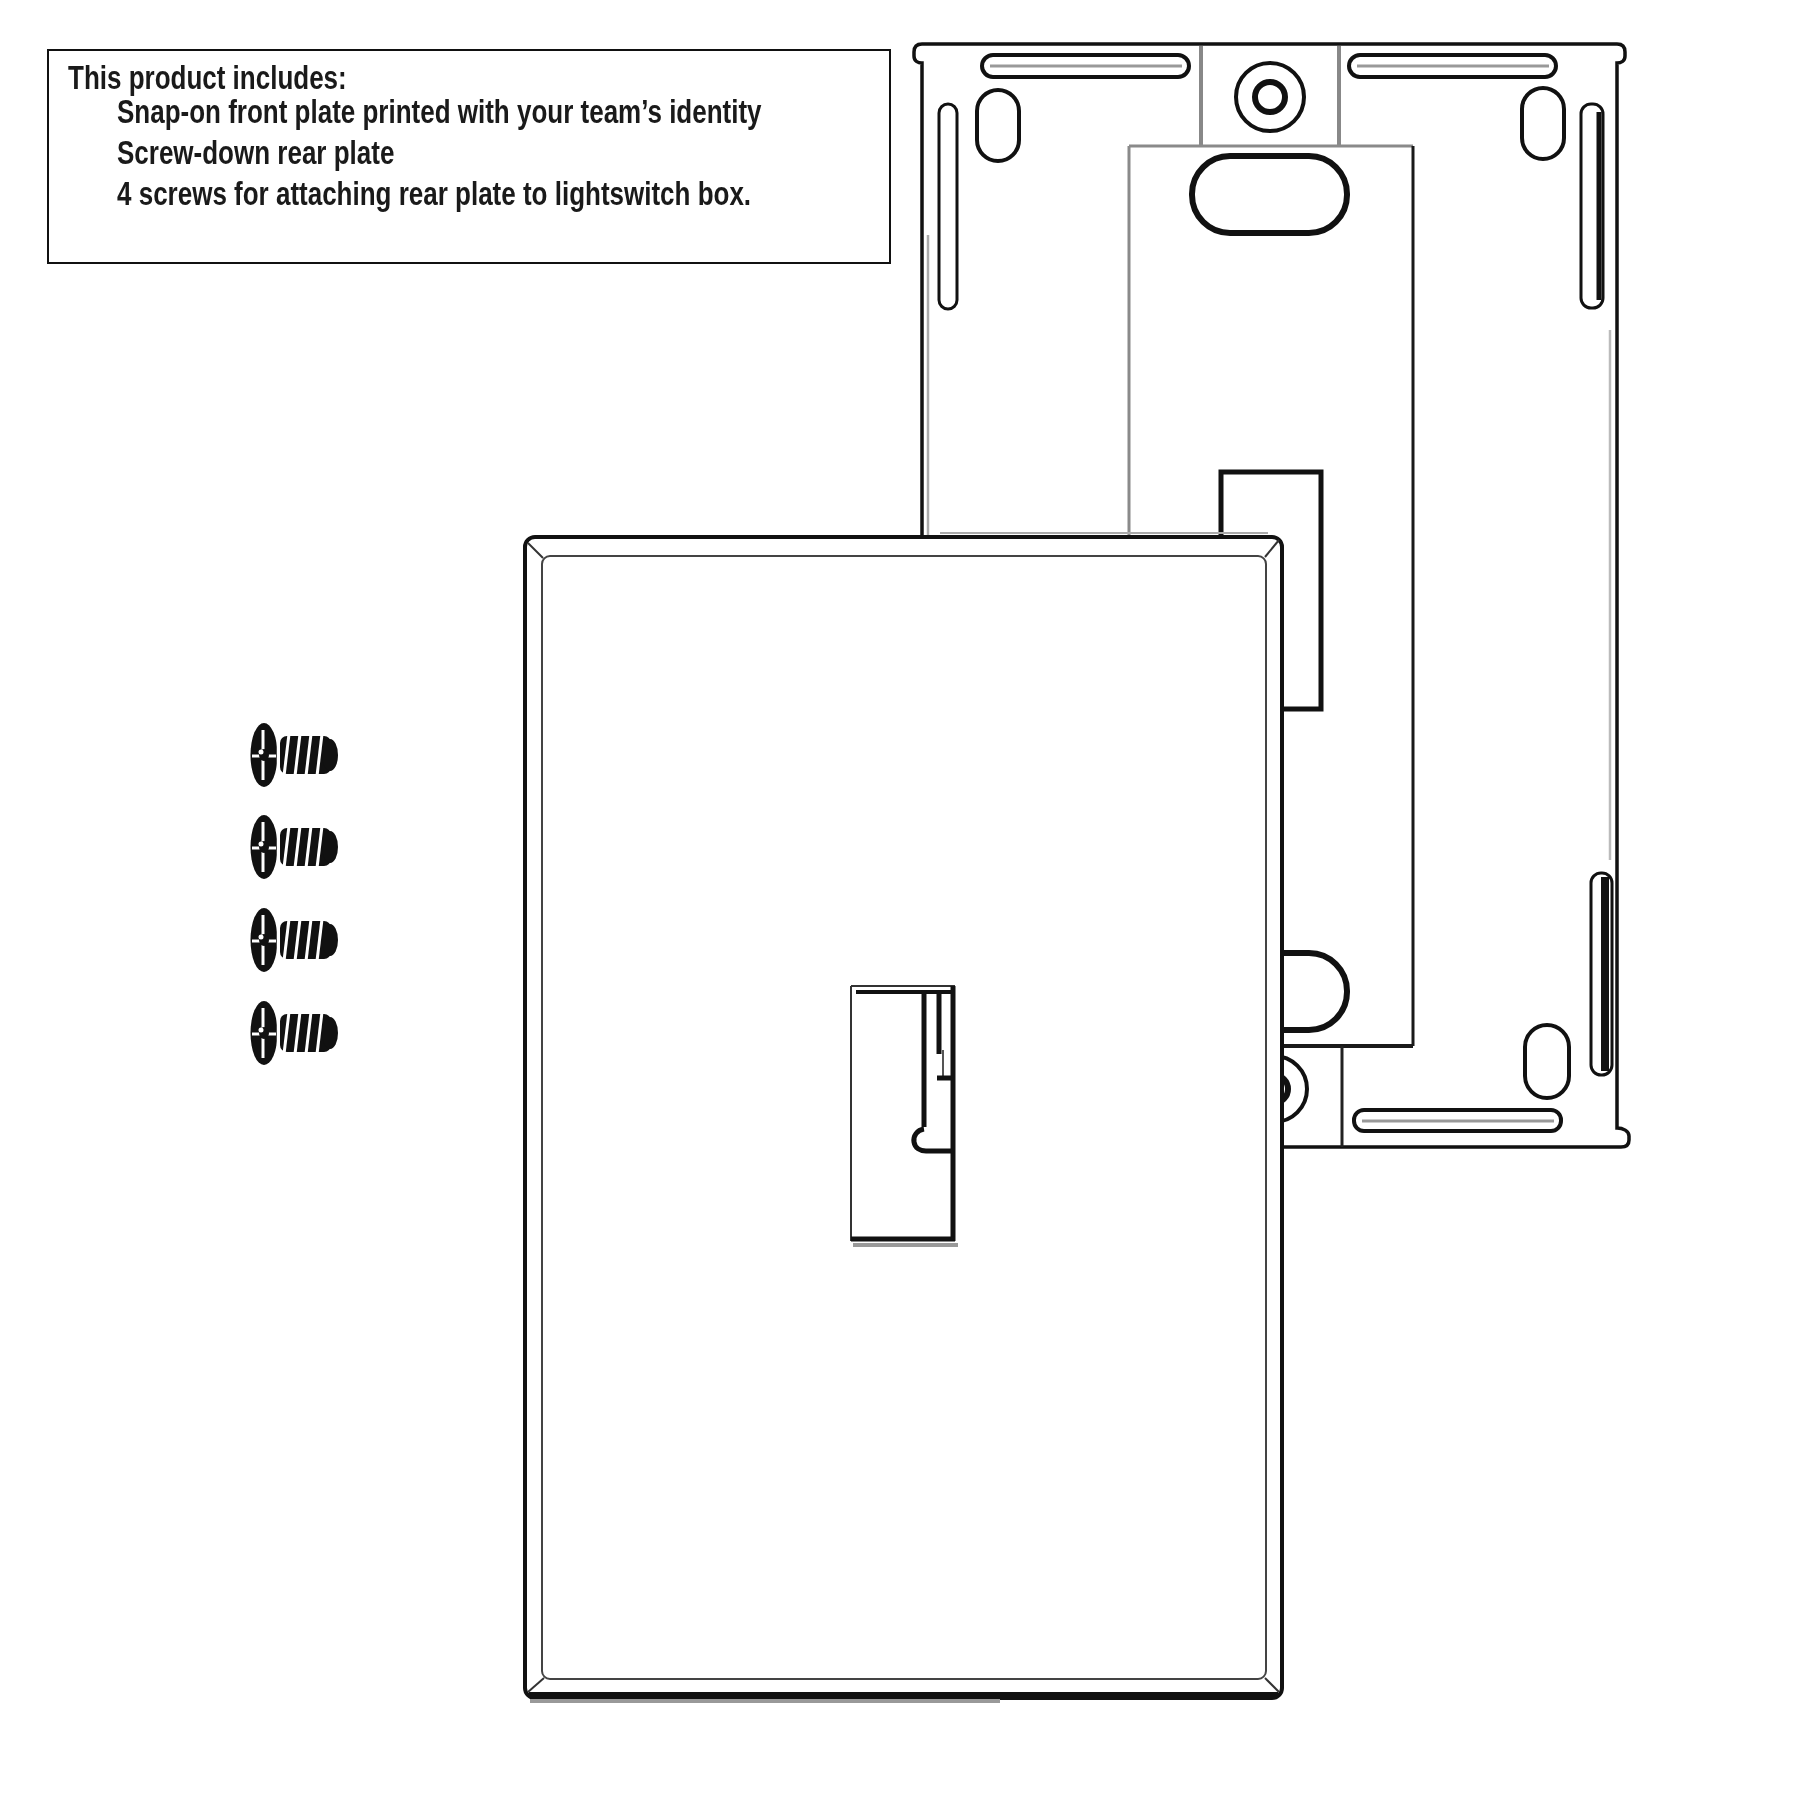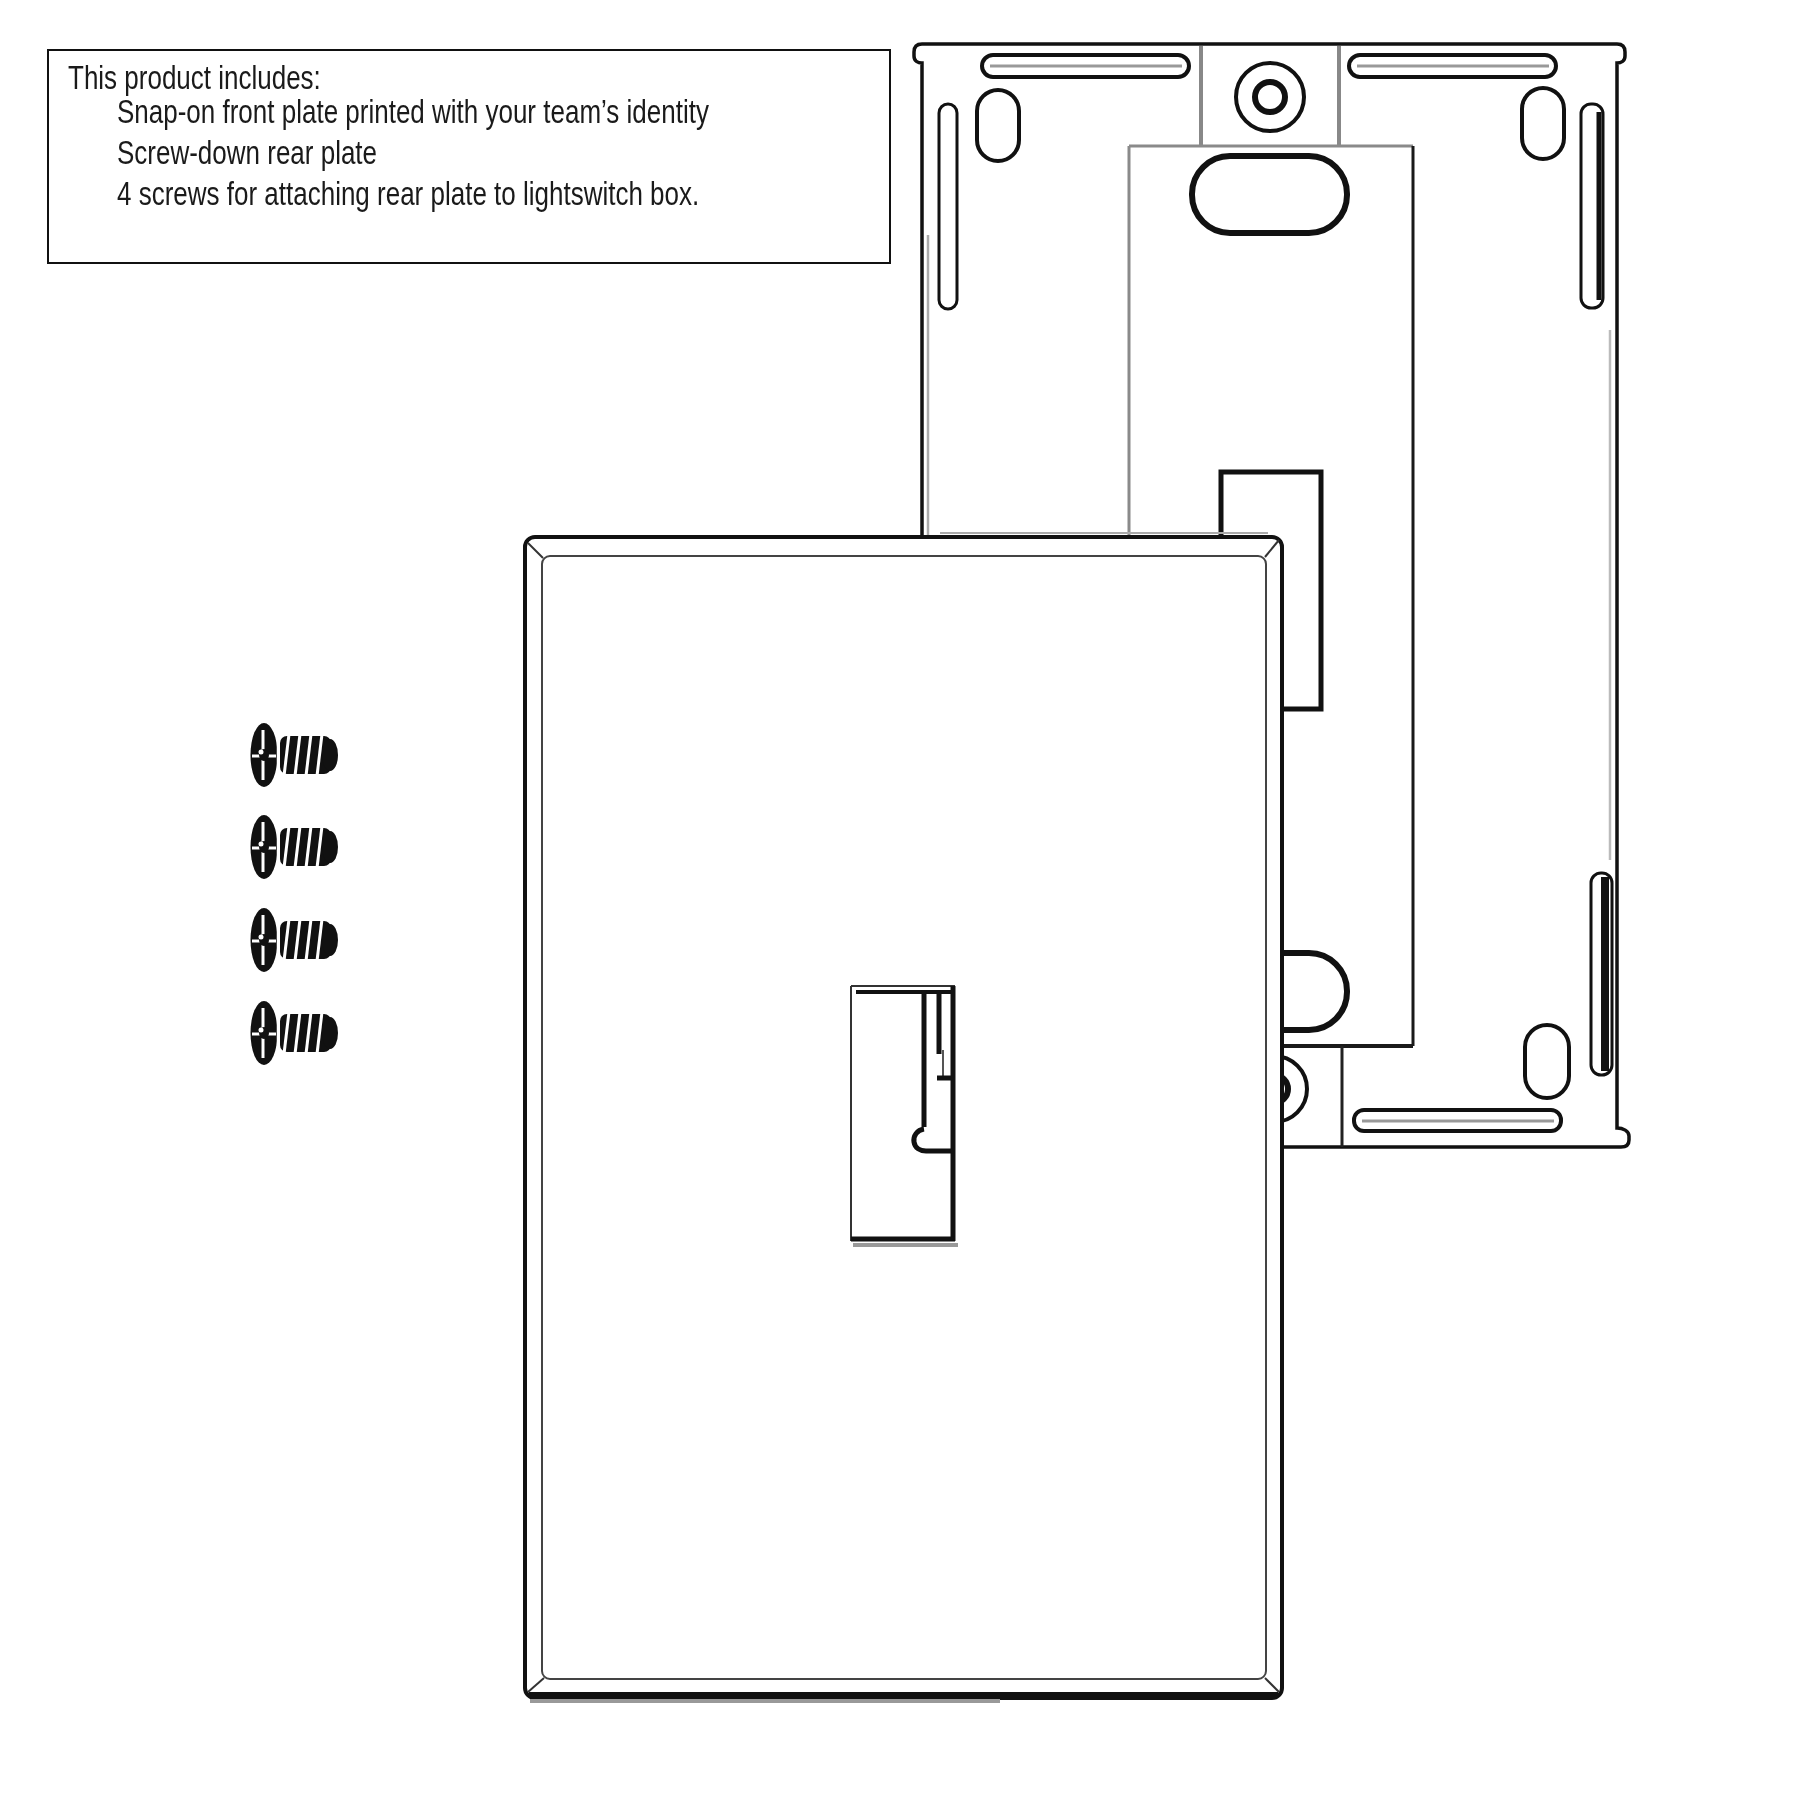--- a/index.html
+++ b/index.html
@@ -1,16 +1,16 @@
 <!DOCTYPE html>
 <html><head>
 <meta charset="utf-8">
 <style>
   html,body{margin:0;padding:0;background:#fff;}
-  .page{position:relative;width:1800px;height:1800px;background:#fff;font-family:"Liberation Sans", sans-serif;}
+  .page{position:relative;width:1800px;height:1800px;background:#fff;font-family:"Liberation Sans", sans-serif;font-weight:bold;}
   svg{position:absolute;left:0;top:0;}
   text{fill:#1a1a1a;}
 </style>
 </head>
 <body>
 <div class="page">
 <svg width="1800" height="1800" viewBox="0 0 1800 1800">
   <rect x="0" y="0" width="1800" height="1800" fill="#ffffff"></rect>
 
   <g stroke-linecap="butt" fill="none">

